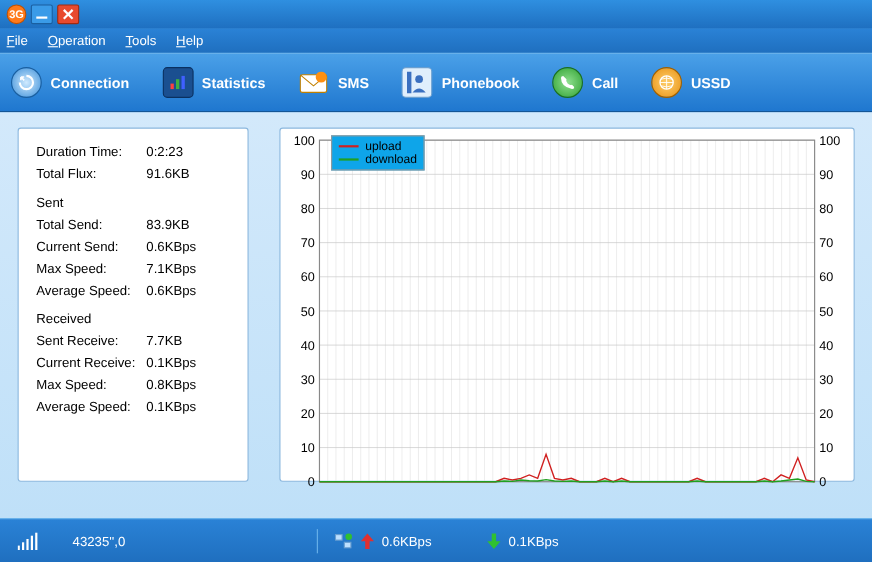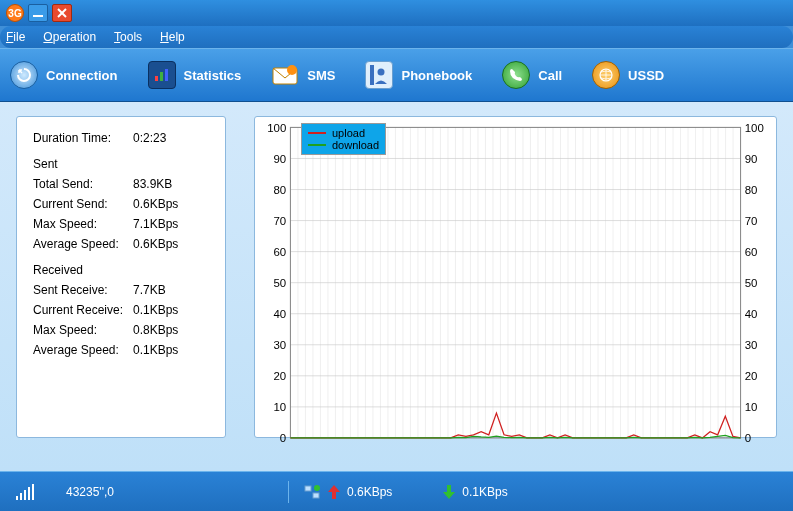--- a/index.html
+++ b/index.html
@@ -3,21 +3,21 @@
 <meta charset="utf-8">
 <style>
   * { box-sizing: border-box; margin: 0; padding: 0; }
   body { font-family: Tahoma, Arial, sans-serif; font-size: 12px; background: #3f8fd8; width: 793px; height: 511px; overflow: hidden; }
   .titlebar { background: linear-gradient(#2f8fe0,#1e6fc0); height: 26px; display: flex; align-items: center; padding: 0 6px; color: #fff; font-weight: bold; }
   .titlebar .title { flex: 1; margin-left: 6px; font-size: 13px; }
   .winbtn { width: 20px; height: 18px; margin-left: 4px; display: flex; align-items: center; justify-content: center; border-radius: 2px; }
   .winbtn.min { background: #3a9be8; border: 1px solid #1a5fa0; }
   .winbtn.close { background: #e84a2e; border: 1px solid #a02a10; }
   .winbtn svg { display: block; }
-  .menubar { background: linear-gradient(#2a82d6,#1f6fbf); height: 22px; display: flex; align-items: center; padding: 0 6px; color: #fff; font-size: 12px; border-radius: 11px; }
+  .menubar { background: linear-gradient(#2a82d6,#1f6fbf); height: 22px; display: flex; align-items: center; padding: 0 6px; color: #fff; font-size: 12px; }
   .menubar .menuitem { margin-right: 18px; cursor: default; }
   .menubar .menuitem .ul { text-decoration: underline; }
   .toolbar { background: linear-gradient(#4aa0e8,#1f77cf); height: 54px; display: flex; align-items: center; padding: 0 10px; color: #fff; font-size: 13px; font-weight: bold; border-top: 1px solid #6cb4ec; border-bottom: 1px solid #105090; }
   .toolbar .tbtn { display: flex; align-items: center; margin-right: 30px; cursor: default; }
   .toolbar .tbtn .ticon { width: 28px; height: 28px; border-radius: 50%; margin-right: 8px; display: flex; align-items: center; justify-content: center; font-size: 14px; }
   .content { background: linear-gradient(#d3e9fb,#bfe0f8); height: 369px; padding: 14px 16px 10px 16px; display: flex; }
   .statsbox { background: #fff; border: 1px solid #8cb8de; border-radius: 3px; padding: 14px 16px; width: 210px; height: 322px; }
   .statsbox .row { display: flex; margin-bottom: 6px; font-size: 12px; }
   .statsbox .row .lbl { width: 100px; }
   .statsbox .section { font-size: 12px; margin-top: 12px; margin-bottom: 6px; }
@@ -116,20 +116,24 @@
     <span>USSD</span>
   </div>
 </div>
 
 <div class="content">
 
   <div class="statsbox">
     <div class="row">
         <span class="lbl">Duration Time:</span>
         <span>0:2:23</span>
+      </div>
+    <div class="row">
+        <span class="lbl">Total Flux:</span>
+        <span>91.6KB</span>
       </div>
 
     <div class="section">Sent</div>
     <div class="row">
         <span class="lbl">Total Send:</span>
         <span>83.9KB</span>
       </div>
     <div class="row">
         <span class="lbl">Current Send:</span>
         <span>0.6KBps</span>

